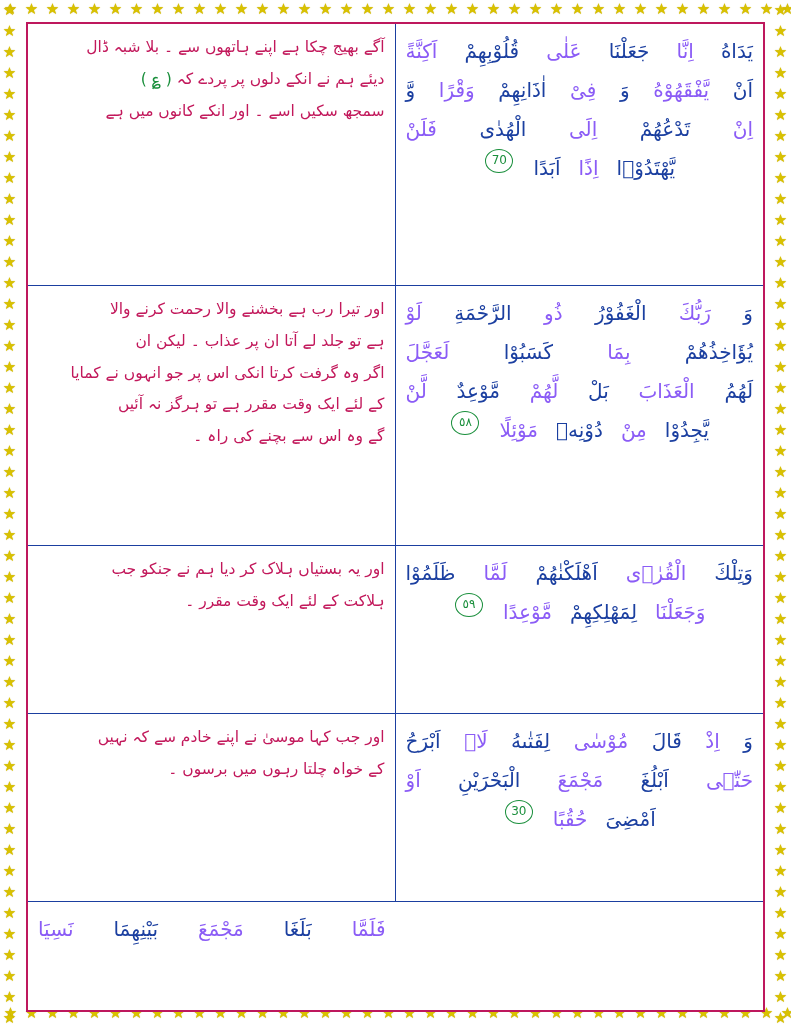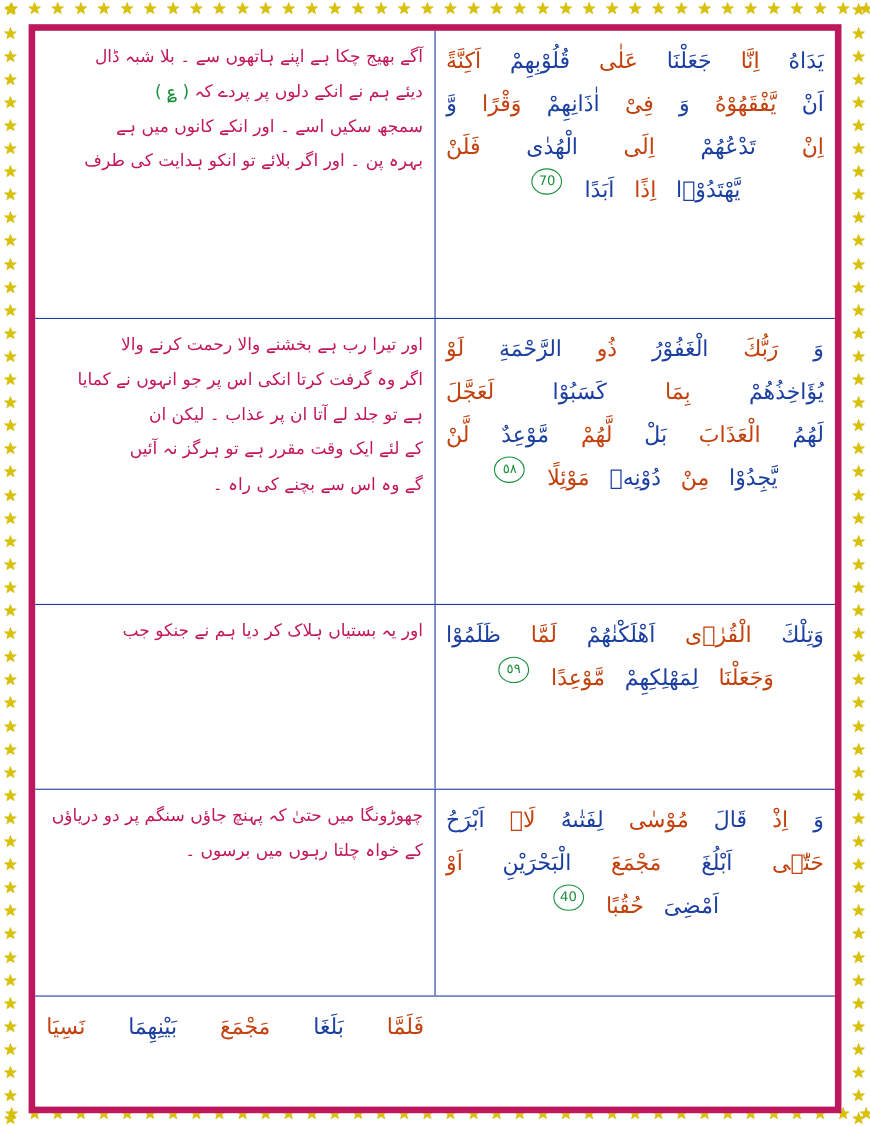--- a/index.html
+++ b/index.html
@@ -38,21 +38,21 @@
     text-align: center;
     text-shadow: 0 0 1px #b89c00;
   }
 
   .content {
     position: absolute;
     left: 26px;
     top: 22px;
     right: 26px;
     bottom: 12px;
-    border: 6px solid #be185d;
+    border: 2px solid #be185d;
     box-sizing: border-box;
     background: #ffffff;
   }
 
   .row {
     display: flex;
     flex-direction: row;
     border-bottom: 1px solid #1b3fa0;
     box-sizing: border-box;
   }
@@ -85,21 +85,21 @@
     display: flex;
     flex-direction: row;
     justify-content: space-between;
     direction: rtl;
     width: 100%;
     white-space: nowrap;
   }
   .ar-line.center { justify-content: center; gap: 18px; }
 
   .w-blue  { color: #1b3fa0; }
-  .w-red   { color: #c2410c; }
+  .w-red   { color: #8b5cf6; }
 
   .ayah-mark {
     display: inline-block;
     border: 1.5px solid #1a8f3c;
     color: #1a8f3c;
     border-radius: 50%;
     width: 26px;
     height: 22px;
     line-height: 20px;
     font-size: 12px;
@@ -300,21 +300,20 @@
       <div class="star" style="left: 773px; top: 1011px;">★</div>
     </div>
 
   <div class="content">
 
     <div class="row r1">
       <div class="cell-urdu">
         <span class="urdu-line">آگے بھیج چکا ہے اپنے ہاتھوں سے ۔ بلا شبہ ڈال</span>
         <span class="urdu-line"><span>دیئے ہم نے انکے دلوں پر پردے کہ</span> <span style="color:#1a8f3c;">( ؏ )</span></span>
         <span class="urdu-line">سمجھ سکیں اسے ۔ اور انکے کانوں میں ہے</span>
-        <span class="urdu-line">بہرہ پن ۔ اور اگر بلائے تو انکو ہدایت کی طرف</span>
       </div>
       <div class="cell-arabic">
         <div class="ar-line">
             <span class="w-blue">يَدَاهُ</span>
             <span class="w-red">اِنَّا</span>
             <span class="w-blue">جَعَلْنَا</span>
             <span class="w-red">عَلٰى</span>
             <span class="w-blue">قُلُوْبِهِمْ</span>
             <span class="w-red">اَكِنَّةً</span>
           </div>
@@ -339,22 +338,22 @@
             <span class="w-red">اِذًا</span>
             <span class="w-blue">اَبَدًا</span>
             <span class="ayah-mark">70</span>
           </div>
       </div>
     </div>
 
     <div class="row r2">
       <div class="cell-urdu">
         <span class="urdu-line">اور تیرا رب ہے بخشنے والا رحمت کرنے والا</span>
+        <span class="urdu-line">ہے تو جلد لے آتا ان پر عذاب ۔ لیکن ان</span>
         <span class="urdu-line">اگر وہ گرفت کرتا انکی اس پر جو انہوں نے کمایا</span>
-        <span class="urdu-line">ہے تو جلد لے آتا ان پر عذاب ۔ لیکن ان</span>
         <span class="urdu-line">کے لئے ایک وقت مقرر ہے تو ہرگز نہ آئیں</span>
         <span class="urdu-line">گے وہ اس سے بچنے کی راہ ۔</span>
       </div>
       <div class="cell-arabic">
         <div class="ar-line">
             <span class="w-blue">وَ</span>
             <span class="w-red">رَبُّكَ</span>
             <span class="w-blue">الْغَفُوْرُ</span>
             <span class="w-red">ذُو</span>
             <span class="w-blue">الرَّحْمَةِ</span>
@@ -380,41 +379,42 @@
             <span class="w-blue">دُوْنِهٖ</span>
             <span class="w-red">مَوْئِلًا</span>
             <span class="ayah-mark">٥٨</span>
           </div>
       </div>
     </div>
 
     <div class="row r3">
       <div class="cell-urdu">
         <span class="urdu-line">اور یہ بستیاں ہلاک کر دیا ہم نے جنکو جب</span>
+        <span class="urdu-line">ہلاکت کے لئے ایک وقت مقرر ۔</span>
       </div>
       <div class="cell-arabic">
         <div class="ar-line">
             <span class="w-blue">وَتِلْكَ</span>
             <span class="w-red">الْقُرٰۤى</span>
             <span class="w-blue">اَهْلَكْنٰهُمْ</span>
             <span class="w-red">لَمَّا</span>
             <span class="w-blue">ظَلَمُوْا</span>
           </div>
         <div class="ar-line center">
             <span class="w-red">وَجَعَلْنَا</span>
             <span class="w-blue">لِمَهْلِكِهِمْ</span>
             <span class="w-red">مَّوْعِدًا</span>
             <span class="ayah-mark">٥٩</span>
           </div>
       </div>
     </div>
 
     <div class="row r4">
       <div class="cell-urdu">
-        <span class="urdu-line">چھوڑونگا میں حتیٰ کہ پہنچ جاؤں سنگم پر دو دریاؤں</span>
+        <span class="urdu-line">اور جب کہا موسیٰ نے اپنے خادم سے کہ نہیں</span>
         <span class="urdu-line">کے خواہ چلتا رہوں میں برسوں ۔</span>
       </div>
       <div class="cell-arabic">
         <div class="ar-line">
             <span class="w-blue">وَ</span>
             <span class="w-red">اِذْ</span>
             <span class="w-blue">قَالَ</span>
             <span class="w-red">مُوْسٰى</span>
             <span class="w-blue">لِفَتٰىهُ</span>
             <span class="w-red">لَاۤ</span>
@@ -423,21 +423,21 @@
         <div class="ar-line">
             <span class="w-red">حَتّٰۤى</span>
             <span class="w-blue">اَبْلُغَ</span>
             <span class="w-red">مَجْمَعَ</span>
             <span class="w-blue">الْبَحْرَيْنِ</span>
             <span class="w-red">اَوْ</span>
           </div>
         <div class="ar-line center">
             <span class="w-blue">اَمْضِىَ</span>
             <span class="w-red">حُقُبًا</span>
-            <span class="ayah-mark">40</span>
+            <span class="ayah-mark">30</span>
           </div>
       </div>
     </div>
 
     <div class="row r5">
       <div class="cell-arabic">
         <div class="ar-line">
             <span class="w-red">فَلَمَّا</span>
             <span class="w-blue">بَلَغَا</span>
             <span class="w-red">مَجْمَعَ</span>

